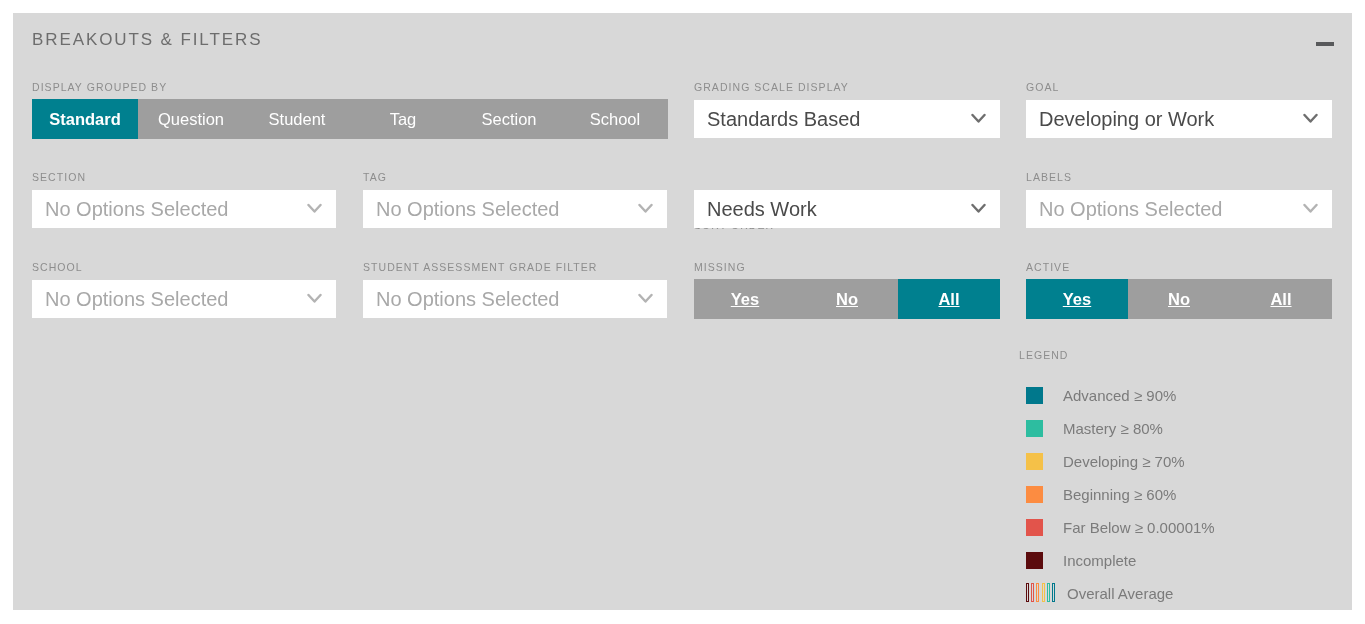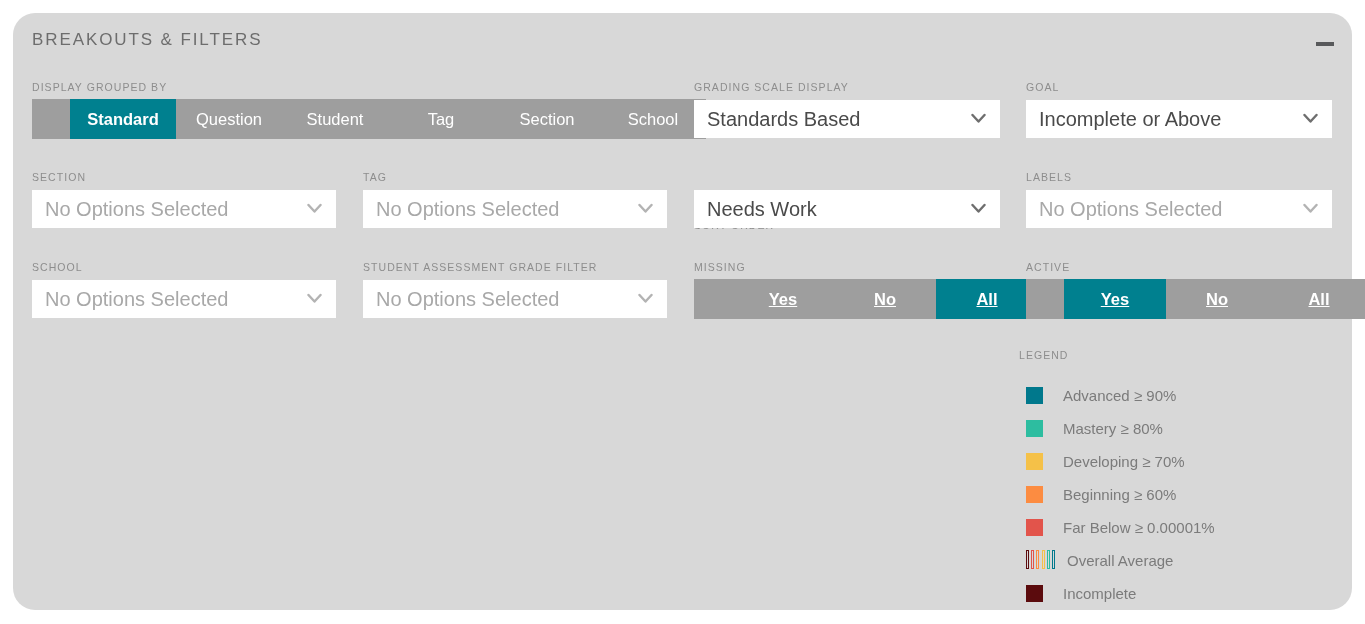--- a/index.html
+++ b/index.html
@@ -12,21 +12,20 @@
     font-family: "Liberation Sans", sans-serif;
   }
 
   #panel {
     position: absolute;
     left: 13px;
     top: 13px;
     width: 1339px;
     height: 597px;
     background: #d8d8d8;
-    border-radius: 22px;
   }
 
   
   .panel-header {
     position: absolute;
     left: 0; top: 0;
     width: 100%;
     height: 58px;
   }
   .panel-title {
@@ -93,21 +92,20 @@
     height: 11px;
   }
   .chev svg { display: block; }
 
   
   .segmented {
     position: absolute;
     height: 40px;
     display: flex;
     background: #9e9e9e;
-    padding-left: 38px;
   }
   .segmented .seg {
     flex: 1 1 0;
     line-height: 40px;
     text-align: center;
     font-size: 16.5px;
     color: #ffffff;
     cursor: pointer;
     white-space: nowrap;
     user-select: none;
@@ -235,21 +233,21 @@
     <div class="value">Standards Based</div>
     <span class="chev">
       <svg width="15" height="11" viewBox="0 0 15 11">
           <polyline points="1.5,2 7.5,8.5 13.5,2" fill="none" stroke="#6e6e6e" stroke-width="2.4" stroke-linecap="round" stroke-linejoin="round"></polyline>
         </svg>
     </span>
   </div>
 
   <div class="field-label" style="left:1013px; top:68px;">GOAL</div>
   <div class="select-box" style="left:1013px; top:87px; width:306px;">
-    <div class="value">Incomplete or Above</div>
+    <div class="value">Developing or Work</div>
     <span class="chev">
       <svg width="15" height="11" viewBox="0 0 15 11">
           <polyline points="1.5,2 7.5,8.5 13.5,2" fill="none" stroke="#6e6e6e" stroke-width="2.4" stroke-linecap="round" stroke-linejoin="round"></polyline>
         </svg>
     </span>
   </div>
 
   <div class="field-label" style="left:681px; top:158px;margin-top:48px;">SORT ORDER</div>
   <div class="select-box" style="left:681px; top:177px; width:306px;">
     <div class="value">Needs Work</div>
@@ -298,31 +296,31 @@
         <span class="legend-swatch" style="background: rgb(245, 193, 72);"></span>
         <span class="legend-text">Developing ≥ 70%</span>
       </div>
       <div class="legend-row">
         <span class="legend-swatch" style="background: rgb(252, 140, 65);"></span>
         <span class="legend-text">Beginning ≥ 60%</span>
       </div>
       <div class="legend-row">
         <span class="legend-swatch" style="background: rgb(226, 84, 75);"></span>
         <span class="legend-text">Far Below ≥ 0.00001%</span>
+      </div>
+      <div class="legend-row">
+        <span class="legend-swatch" style="background: rgb(91, 11, 13);"></span>
+        <span class="legend-text">Incomplete</span>
       </div>
       <div class="legend-row avg">
         <span class="avg-swatch">
           <i style="border-color: rgb(91, 11, 13);"></i>
           <i style="border-color: rgb(226, 84, 75);"></i>
           <i style="border-color: rgb(252, 140, 65);"></i>
           <i style="border-color: rgb(245, 193, 72);"></i>
           <i style="border-color: rgb(45, 189, 160);"></i>
           <i style="border-color: rgb(0, 120, 140);"></i>
         </span>
         <span class="legend-text">Overall Average</span>
       </div>
-      <div class="legend-row">
-        <span class="legend-swatch" style="background: rgb(91, 11, 13);"></span>
-        <span class="legend-text">Incomplete</span>
-      </div>
     </div>
 
 </div>
 
 </body></html>

